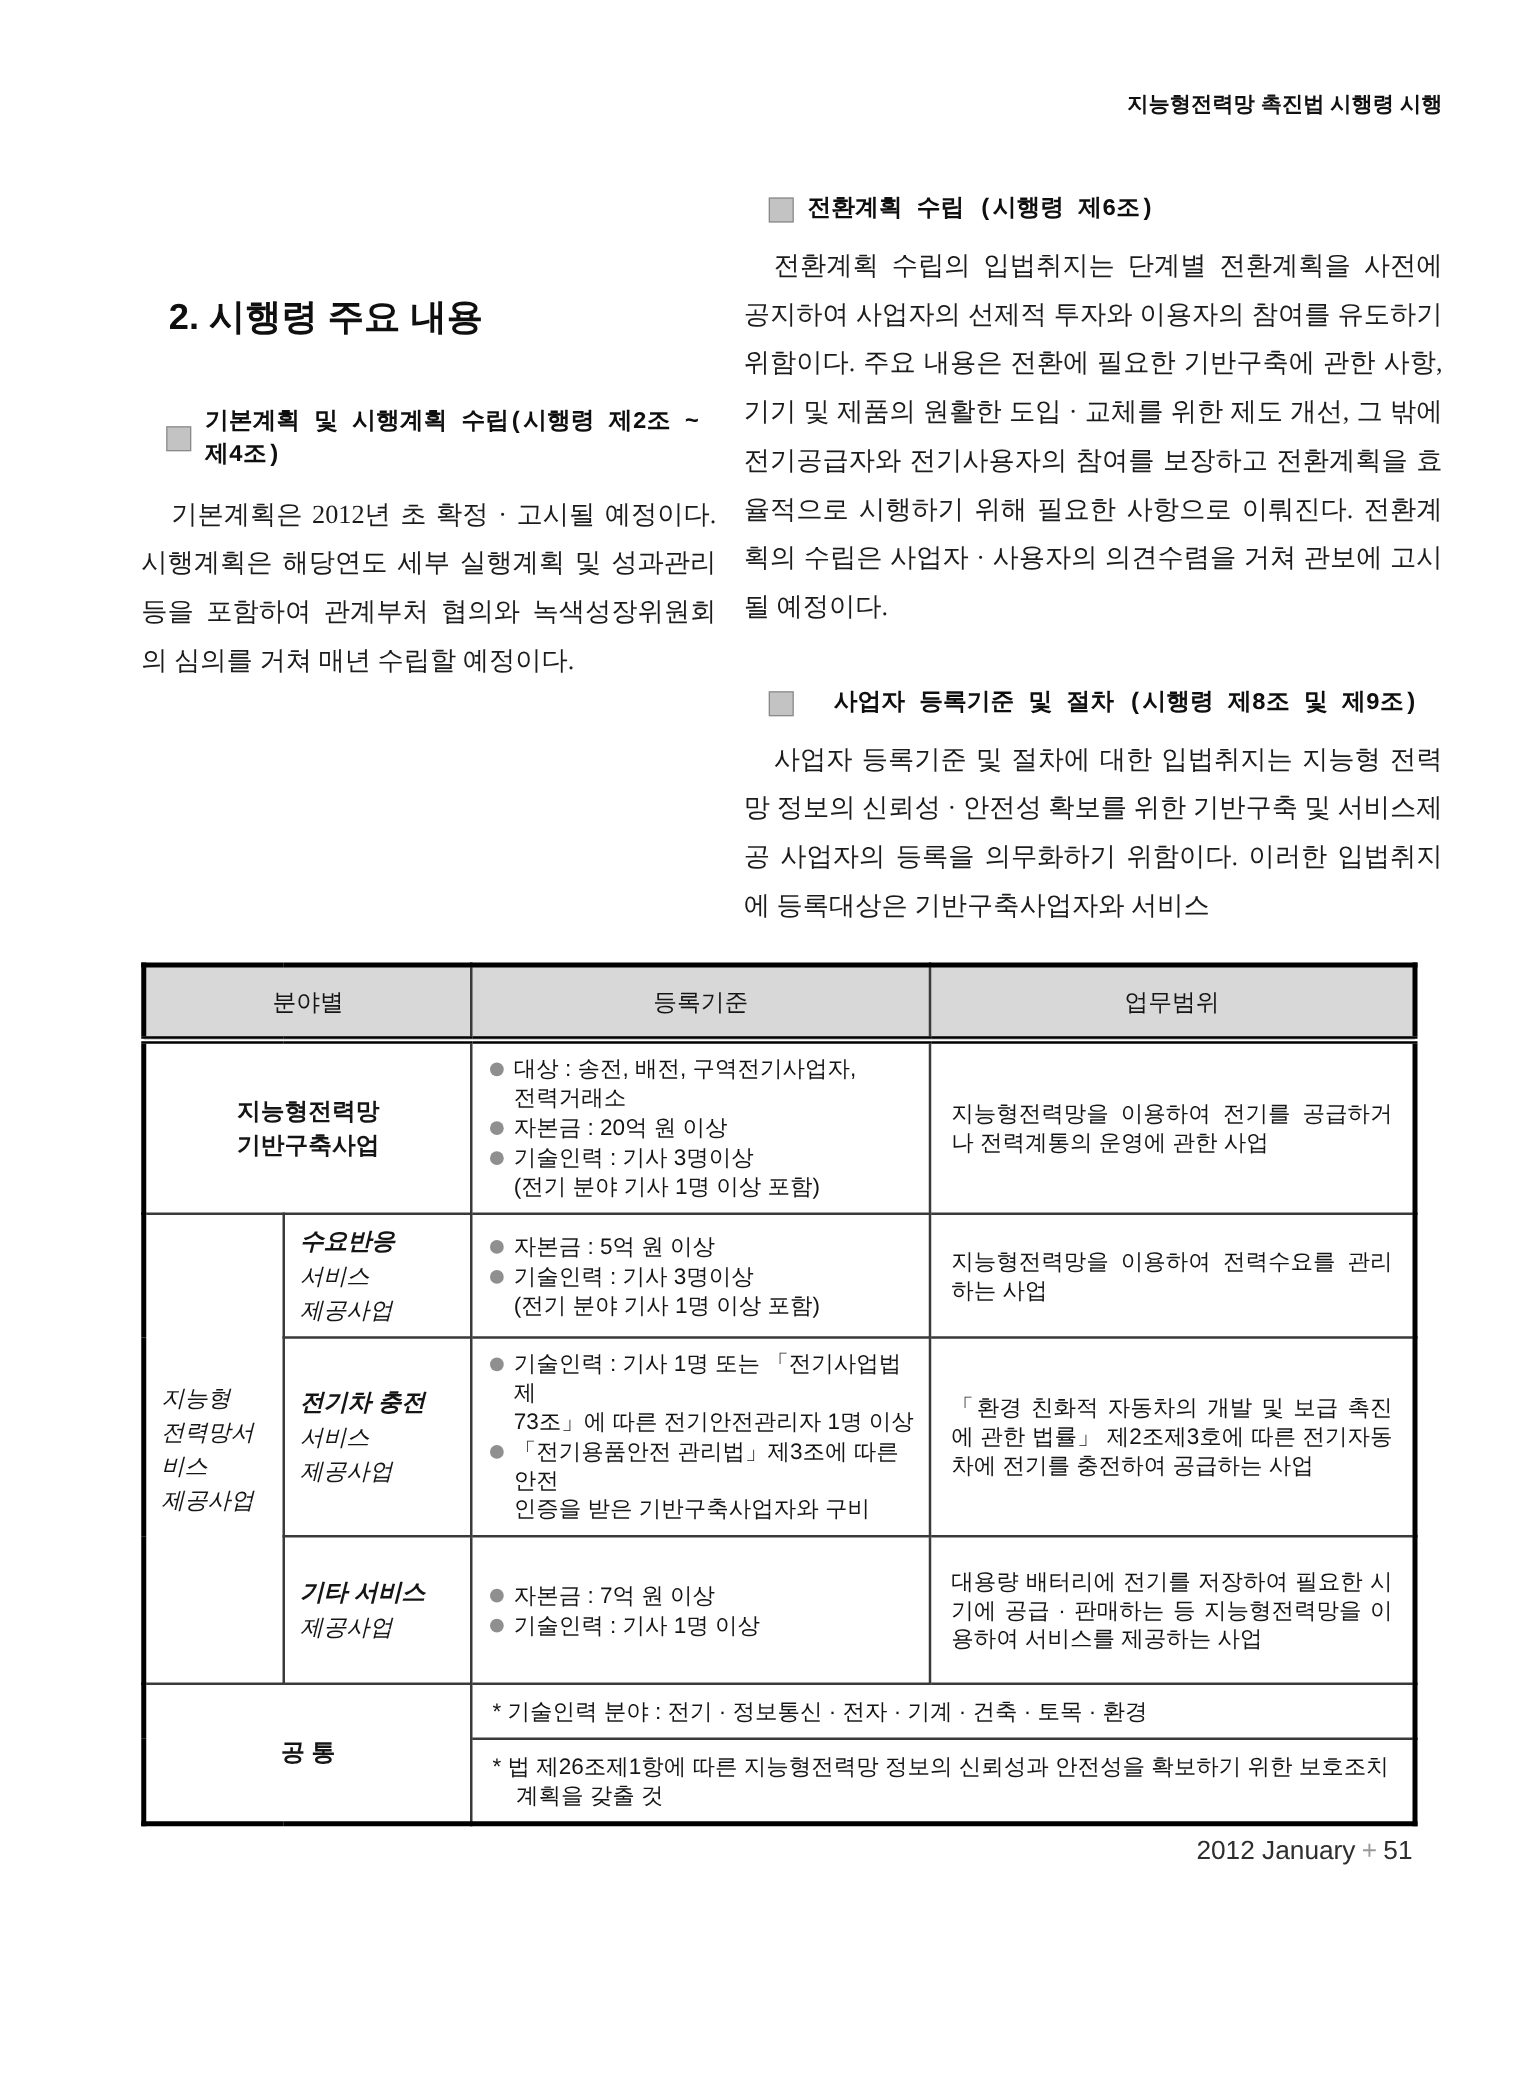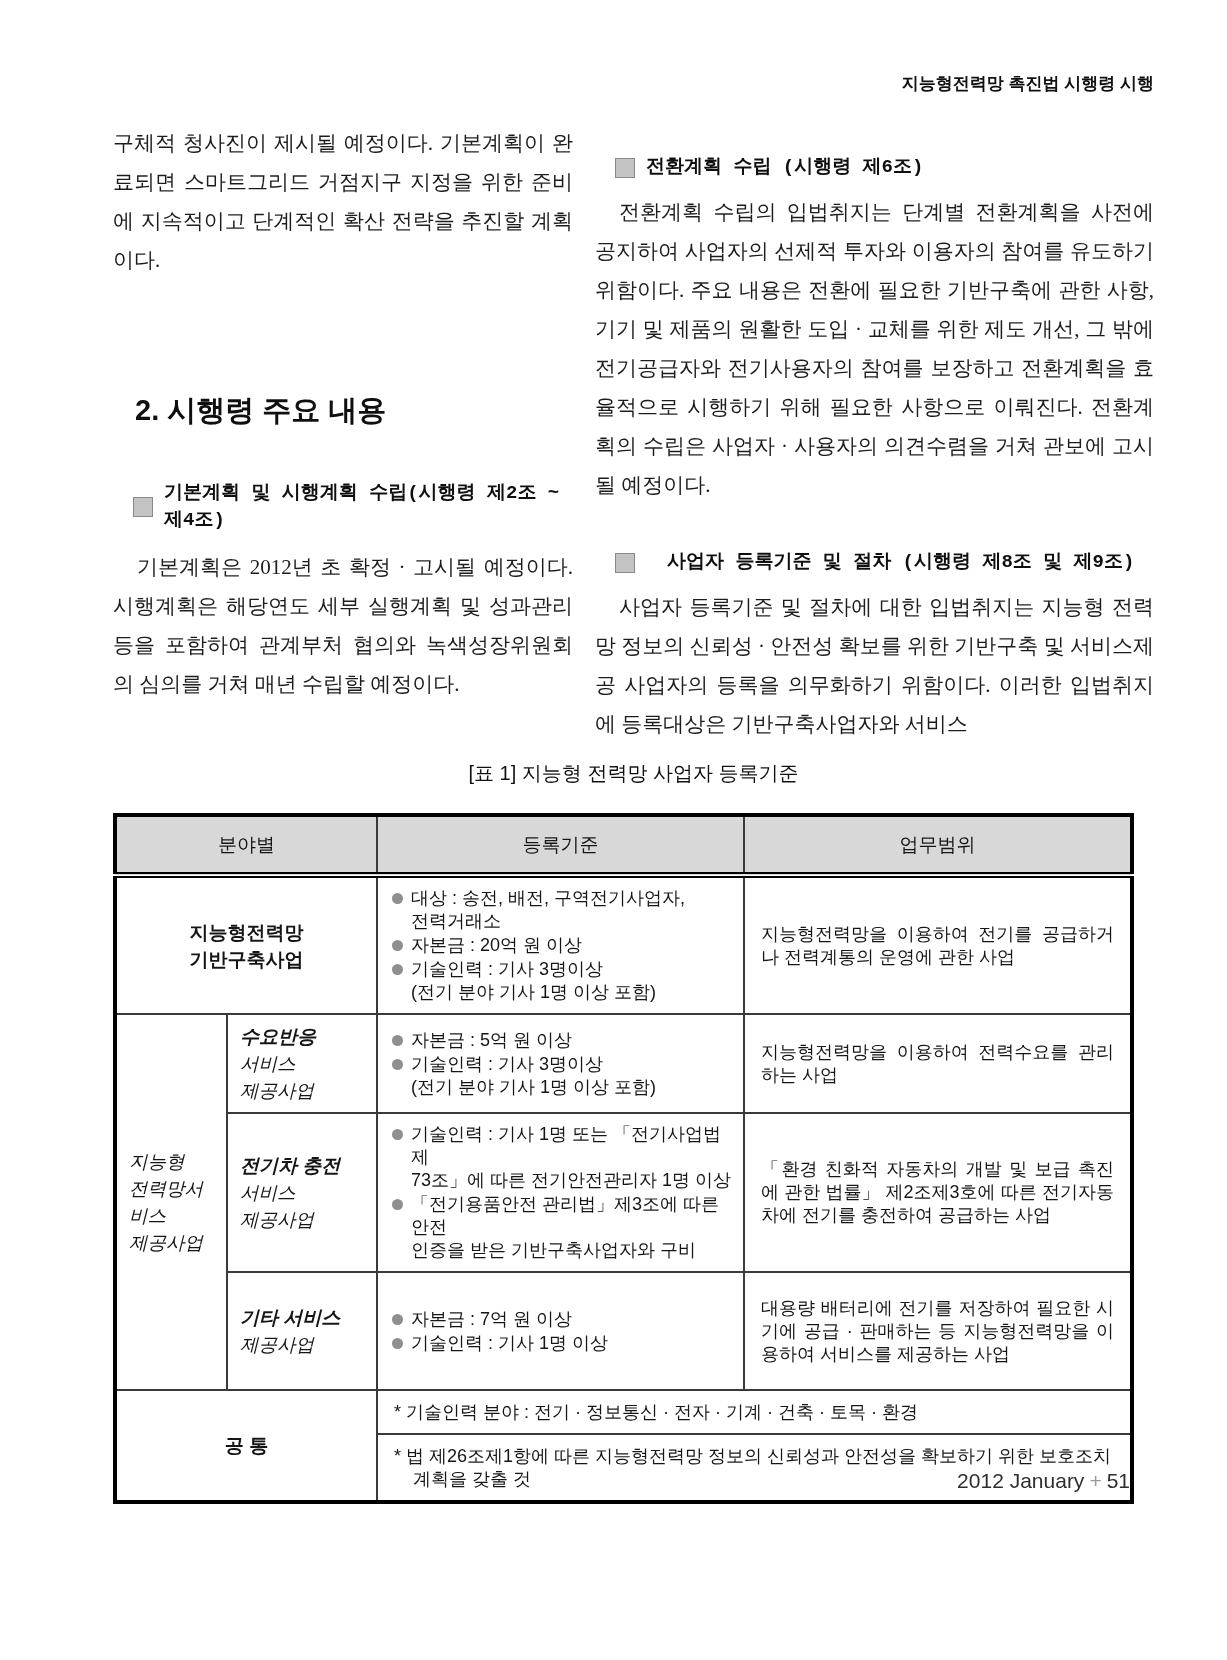--- a/index.html
+++ b/index.html
@@ -140,21 +140,20 @@
 
 <div class="page">
 
   <div class="page-header">
     <span>지능형전력망 촉진법 시행령 시행</span>
   </div>
 
   <div class="columns">
 
     <div class="col-left">
-      <p class="body">구체적 청사진이 제시될 예정이다. 기본계획이 완료되면 스마트그리드 거점지구 지정을 위한 준비에 지속적이고 단계적인 확산 전략을 추진할 계획이다.</p>
       <h2 class="section-title">2. 시행령 주요 내용</h2>
       <div class="subheading">
         <span class="sq"></span>
         <span>기본계획 및 시행계획 수립(시행령 제2조 ~ 제4조)</span>
       </div>
       <p class="body indent">기본계획은 2012년 초 확정 · 고시될 예정이다. 시행계획은 해당연도 세부 실행계획 및 성과관리 등을 포함하여 관계부처 협의와 녹색성장위원회의 심의를 거쳐 매년 수립할 예정이다.</p>
     </div>
 
     <div class="col-right">
       <div class="subheading first">
@@ -164,21 +163,20 @@
       <p class="body indent">전환계획 수립의 입법취지는 단계별 전환계획을 사전에 공지하여 사업자의 선제적 투자와 이용자의 참여를 유도하기 위함이다. 주요 내용은 전환에 필요한 기반구축에 관한 사항, 기기 및 제품의 원활한 도입 · 교체를 위한 제도 개선, 그 밖에 전기공급자와 전기사용자의 참여를 보장하고 전환계획을 효율적으로 시행하기 위해 필요한 사항으로 이뤄진다. 전환계획의 수립은 사업자 · 사용자의 의견수렴을 거쳐 관보에 고시될 예정이다.</p>
       <div class="subheading second">
         <span class="sq"></span>
         <span>사업자 등록기준 및 절차 (시행령 제8조 및 제9조)</span>
       </div>
       <p class="body indent">사업자 등록기준 및 절차에 대한 입법취지는 지능형 전력망 정보의 신뢰성 · 안전성 확보를 위한 기반구축 및 서비스제공 사업자의 등록을 의무화하기 위함이다. 이러한 입법취지에 등록대상은 기반구축사업자와 서비스</p>
     </div>
 
   </div>
 
-  <div class="table-caption">[표 1] 지능형 전력망 사업자 등록기준</div>
 
   <table class="reg-table">
     <colgroup>
         <col class="c1">
         <col class="c2">
         <col class="c3">
         <col class="c4">
       </colgroup>
     <thead>
       <tr>

